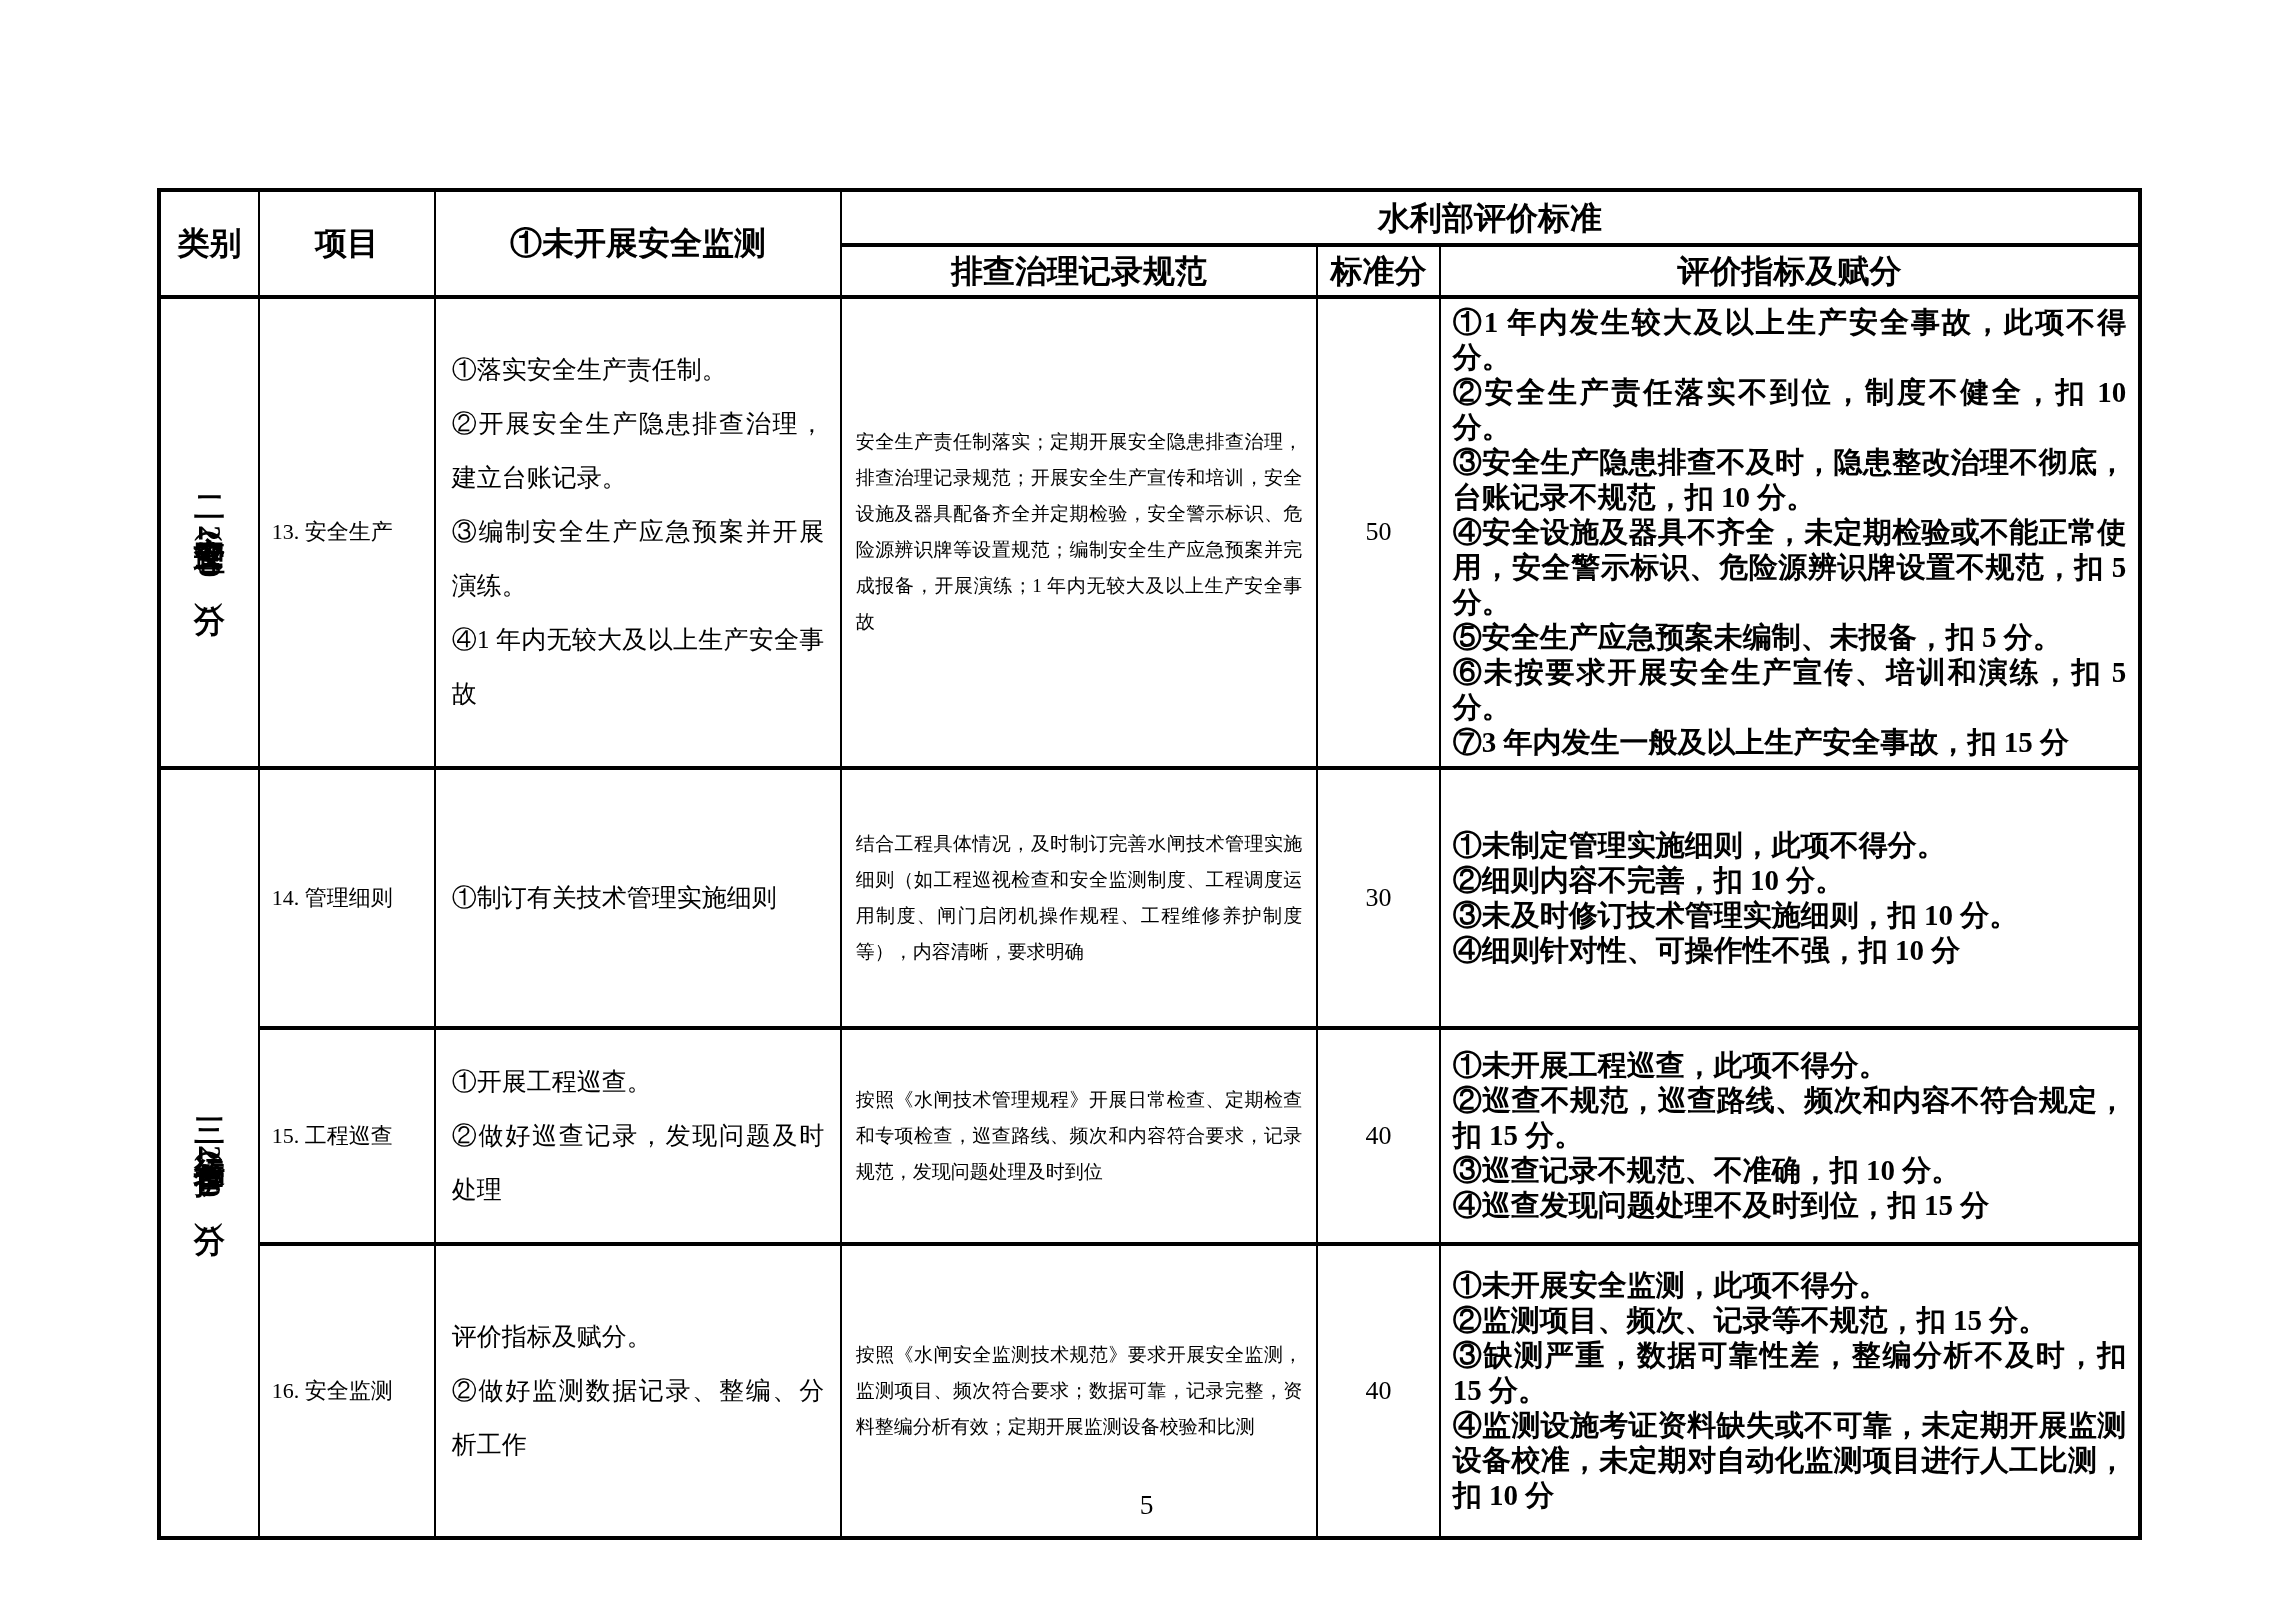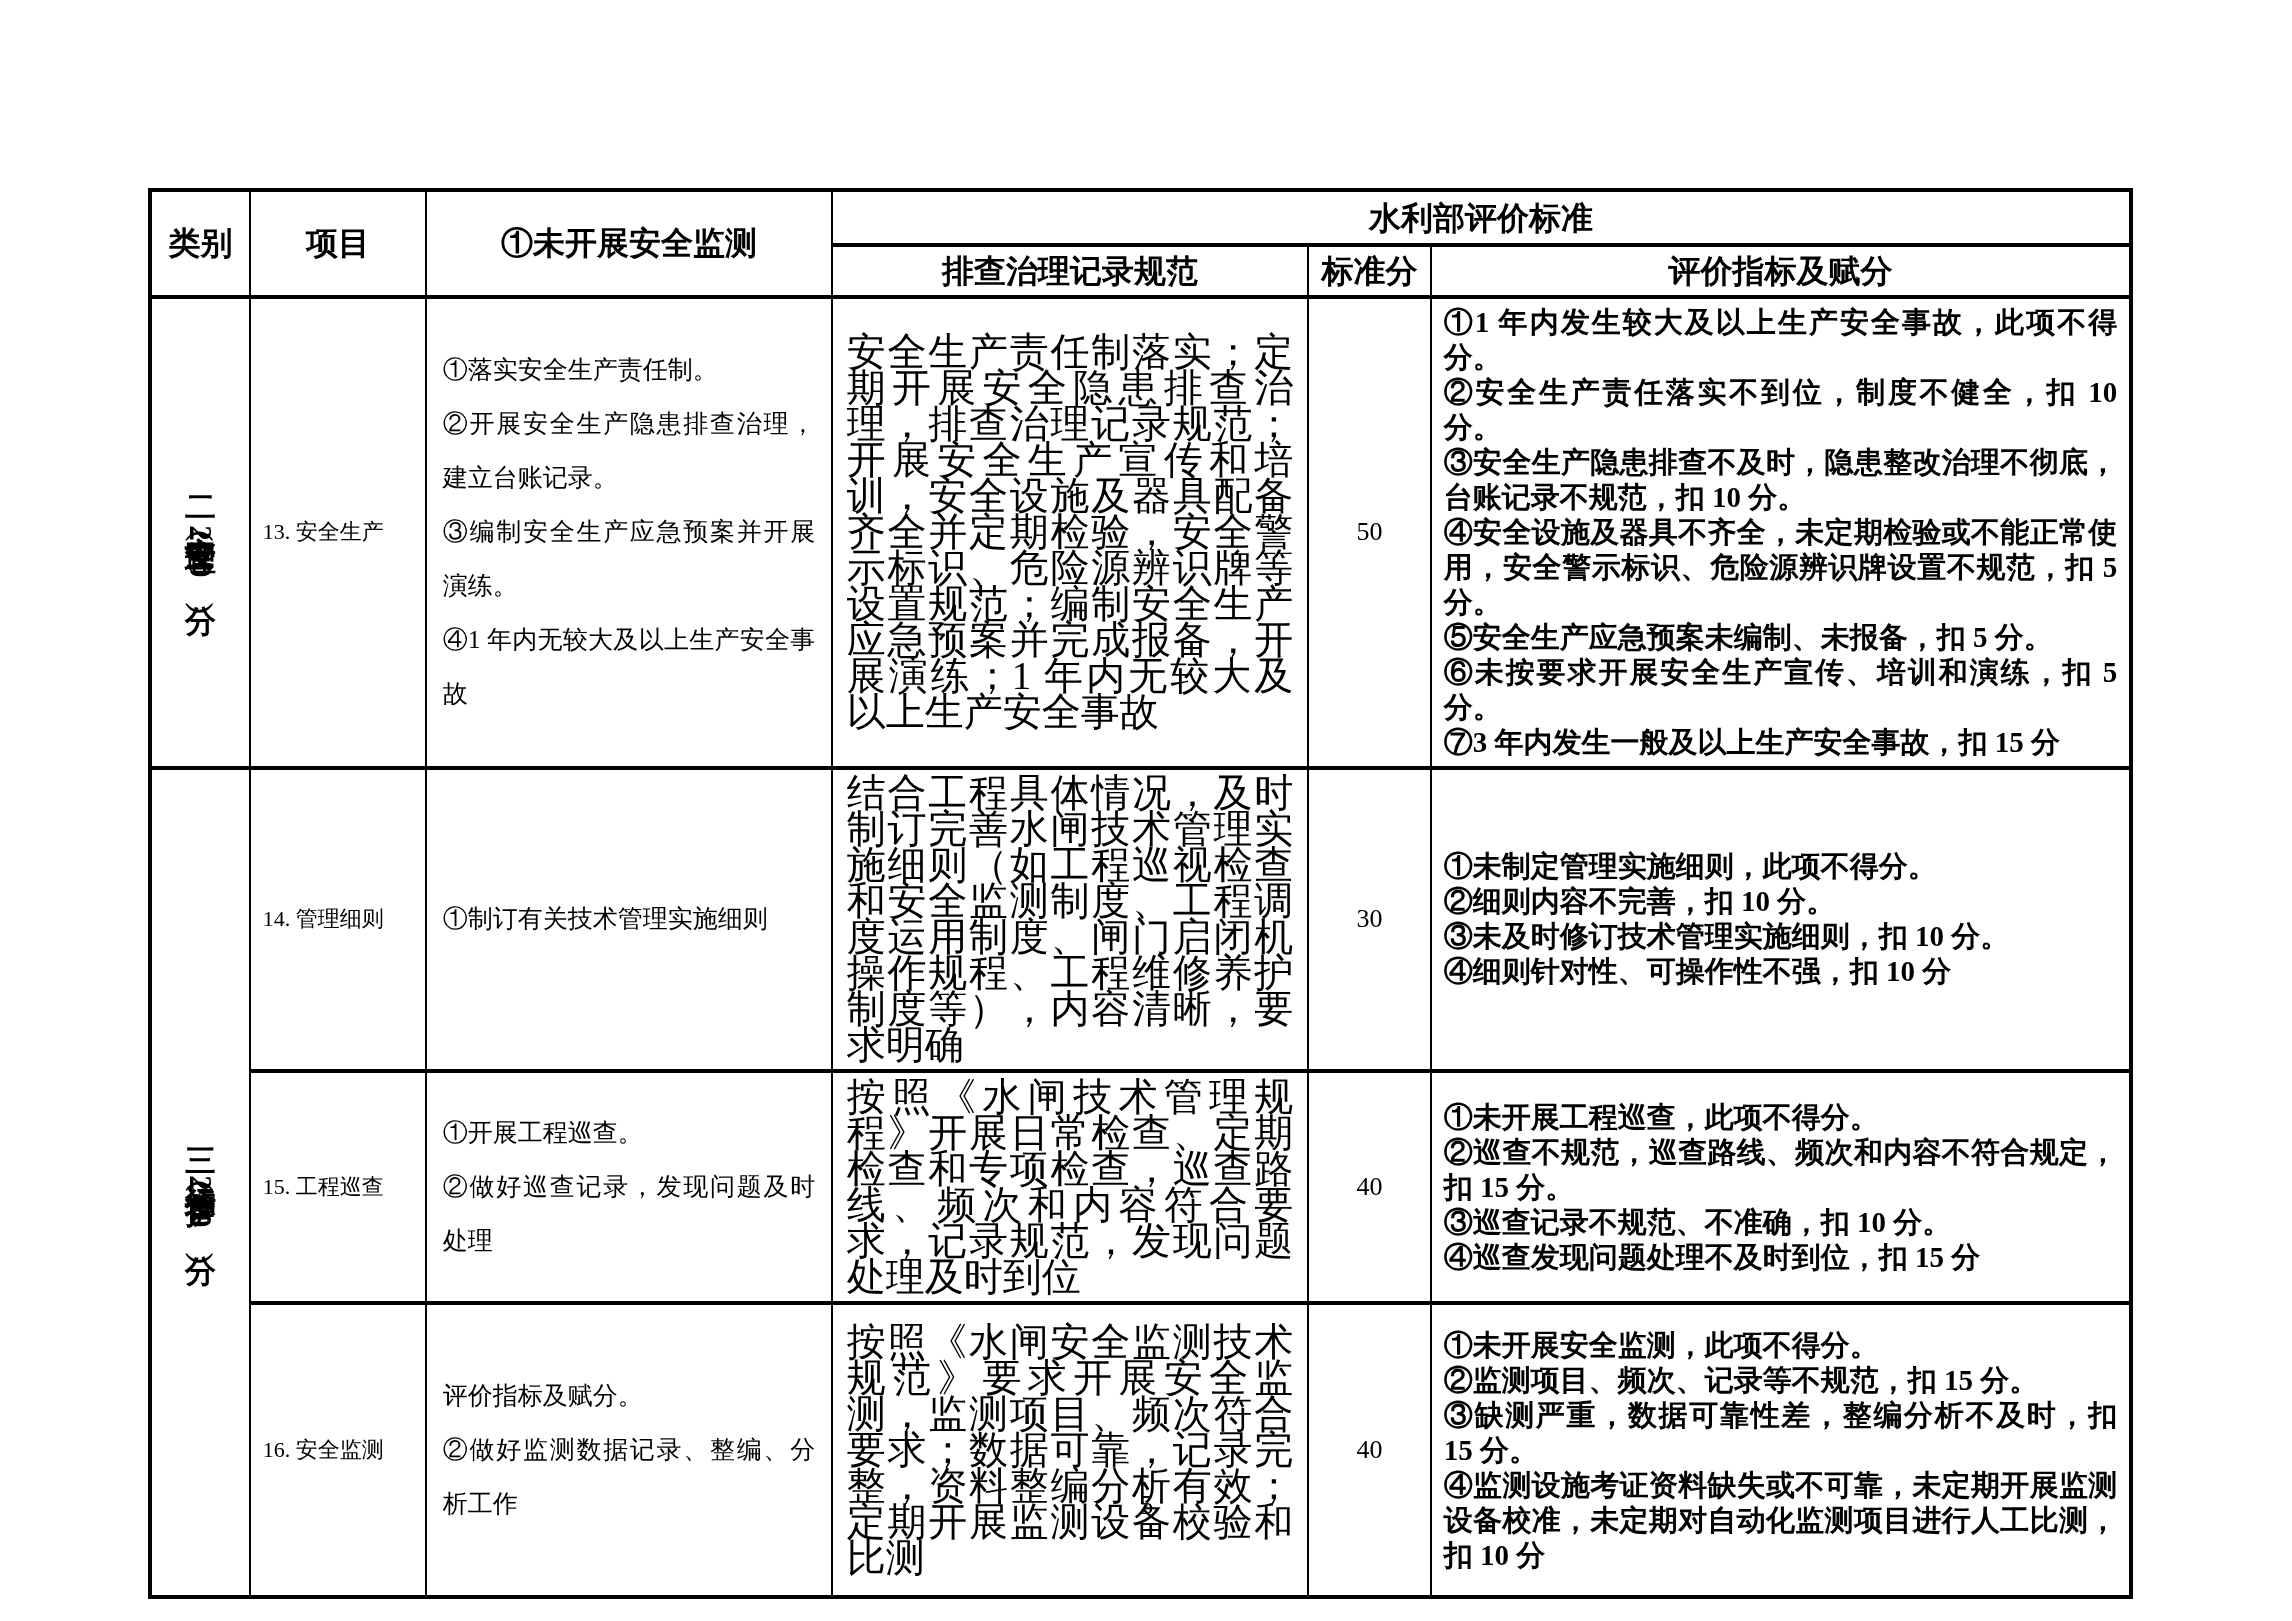--- a/index.html
+++ b/index.html
@@ -11,21 +11,21 @@
   }
   .page {
     position: relative;
     width: 2293px;
     height: 1621px;
     background: #ffffff;
     overflow: hidden;
   }
   table.eval {
     position: absolute;
-    left: 148px;
+    left: 157px;
     top: 188px;
     width: 1981px;
     border-collapse: collapse;
     table-layout: fixed;
     border: 4.9px solid #000;
   }
   table.eval th, table.eval td {
     border: solid #000;
     border-width: 4.9px 2.9px;
     vertical-align: middle;
@@ -65,21 +65,21 @@
   }
   td.req {
     font-size: 25px;
     line-height: 54px;
     padding: 5.9px 15.7px;
     text-align: justify;
     text-align-last: left;
     white-space: pre-line;
   }
   td.cont {
-    font-size: 39px;
+    font-size: 19px;
     line-height: 36px;
     padding: 5.9px 13.7px;
     text-align: justify;
     text-align-last: left;
     white-space: pre-line;
   }
   td.score {
     font-size: 26px;
     text-align: center;
     padding: 2px;

